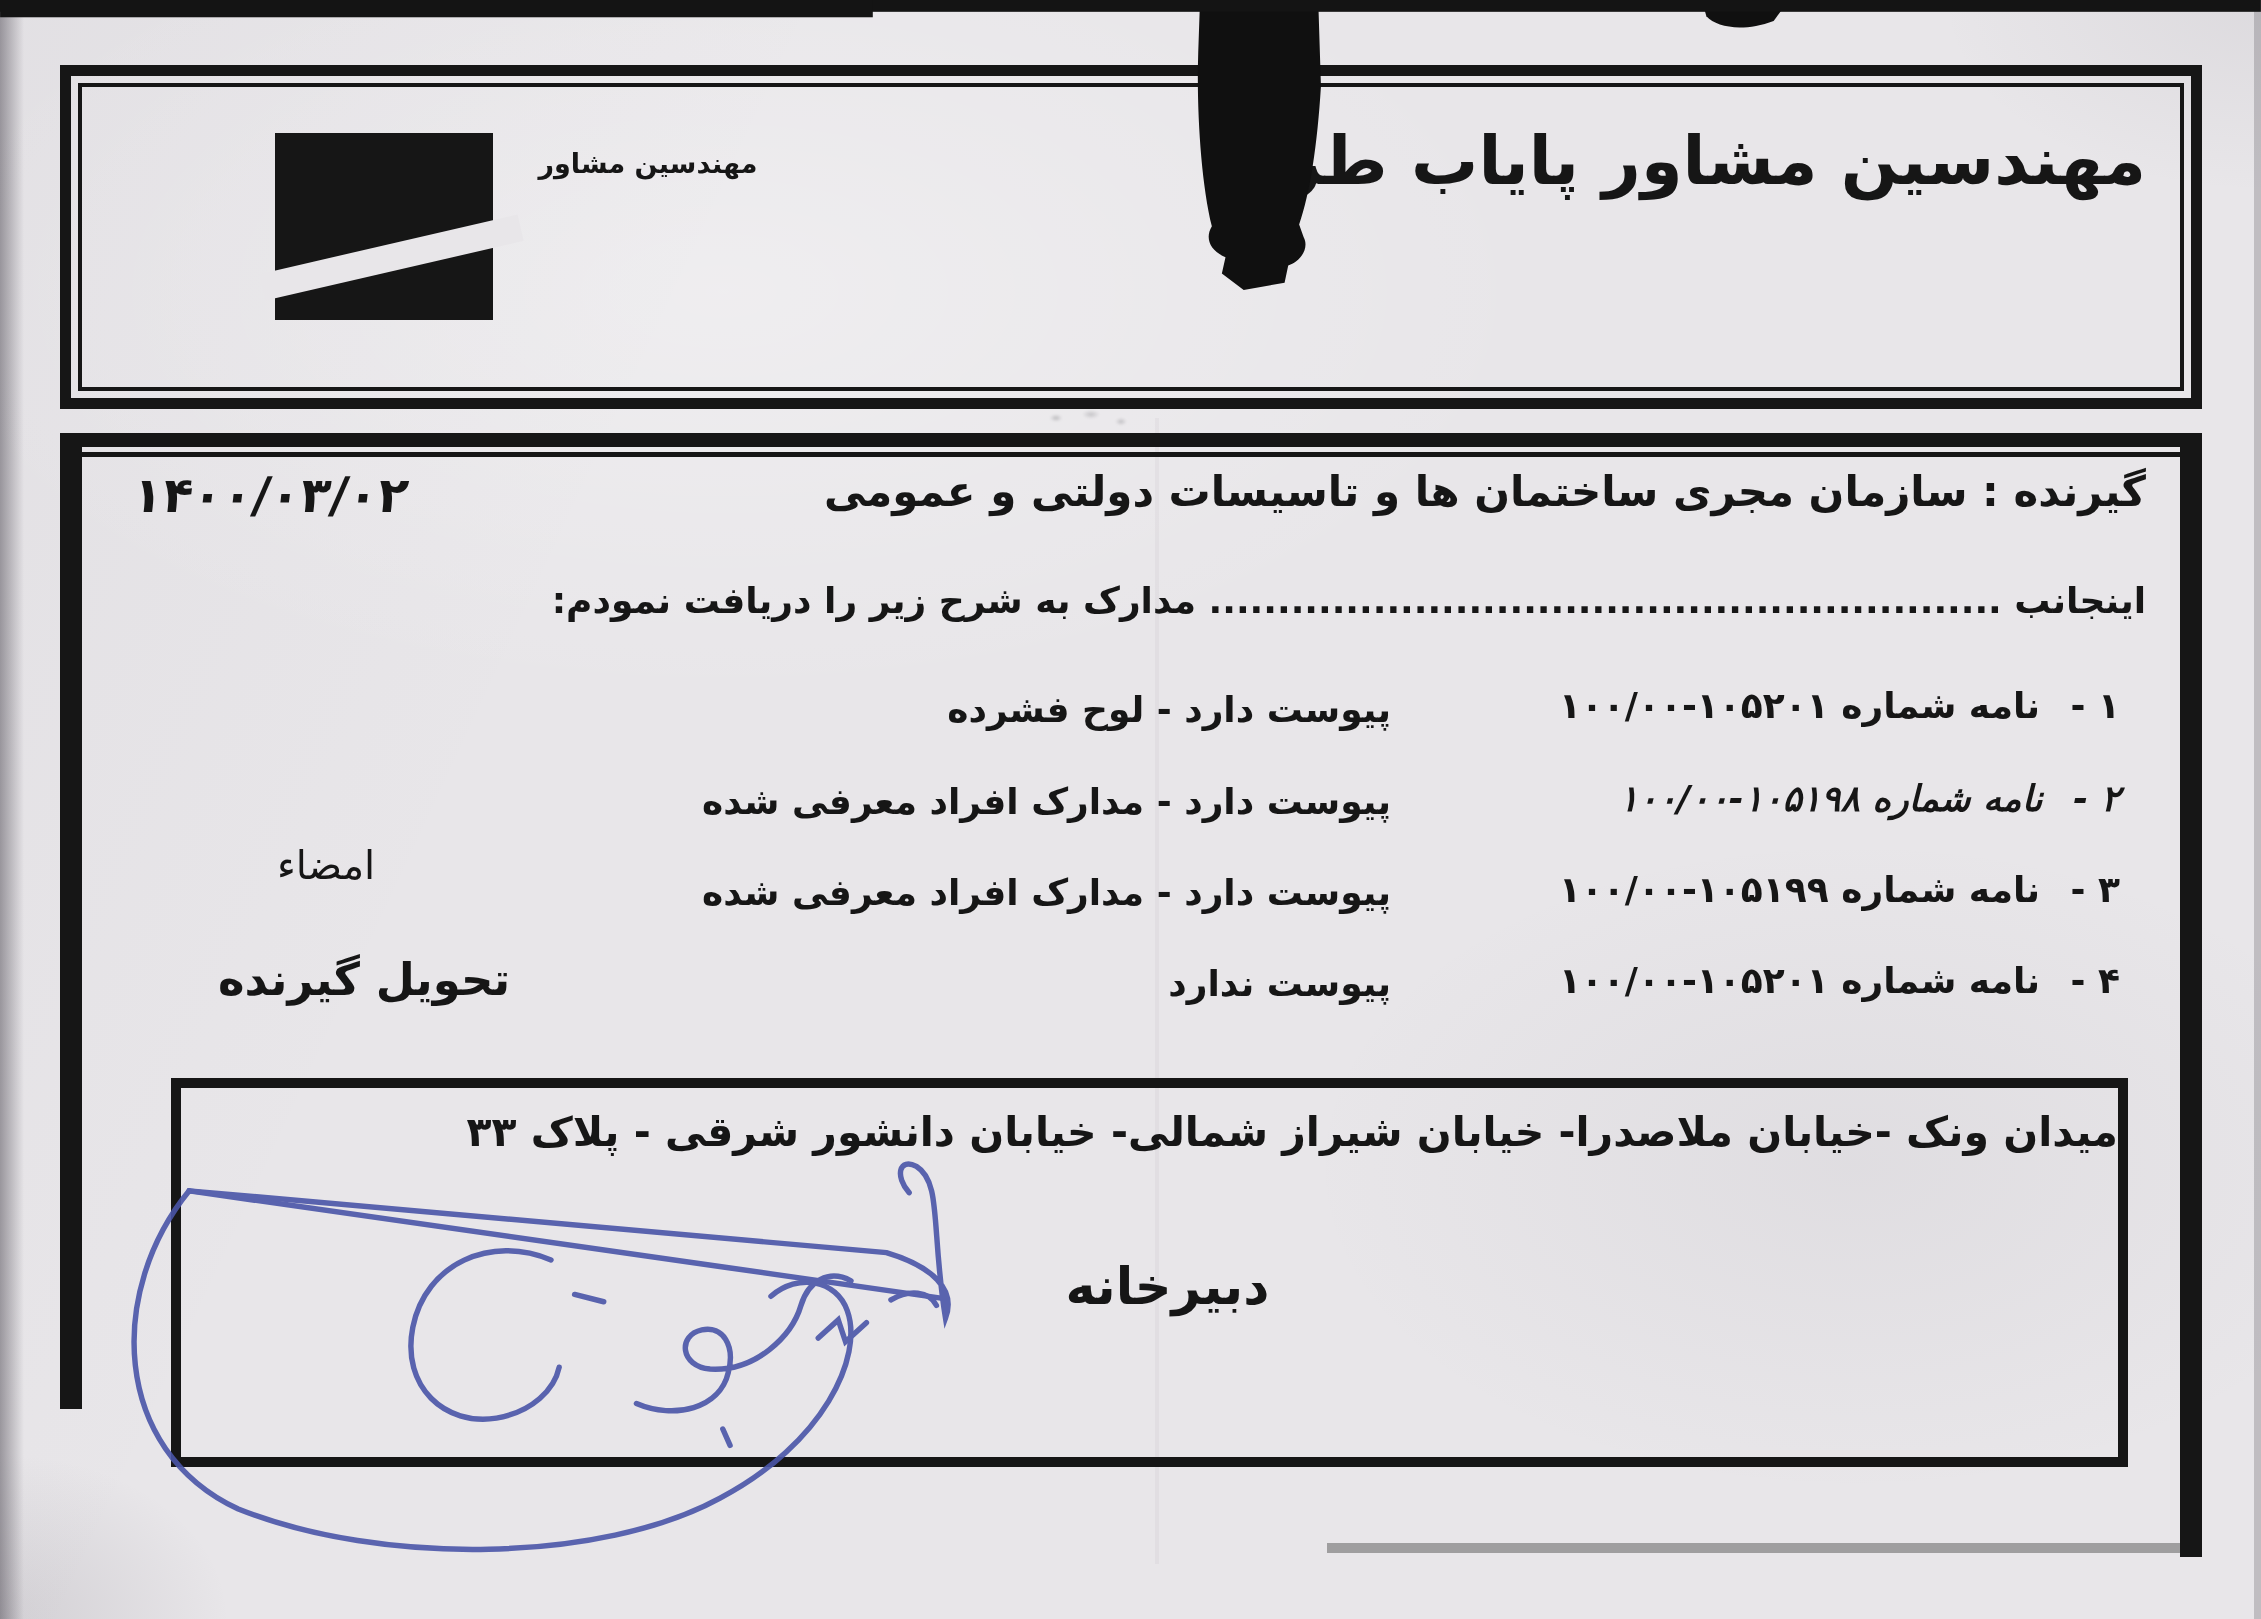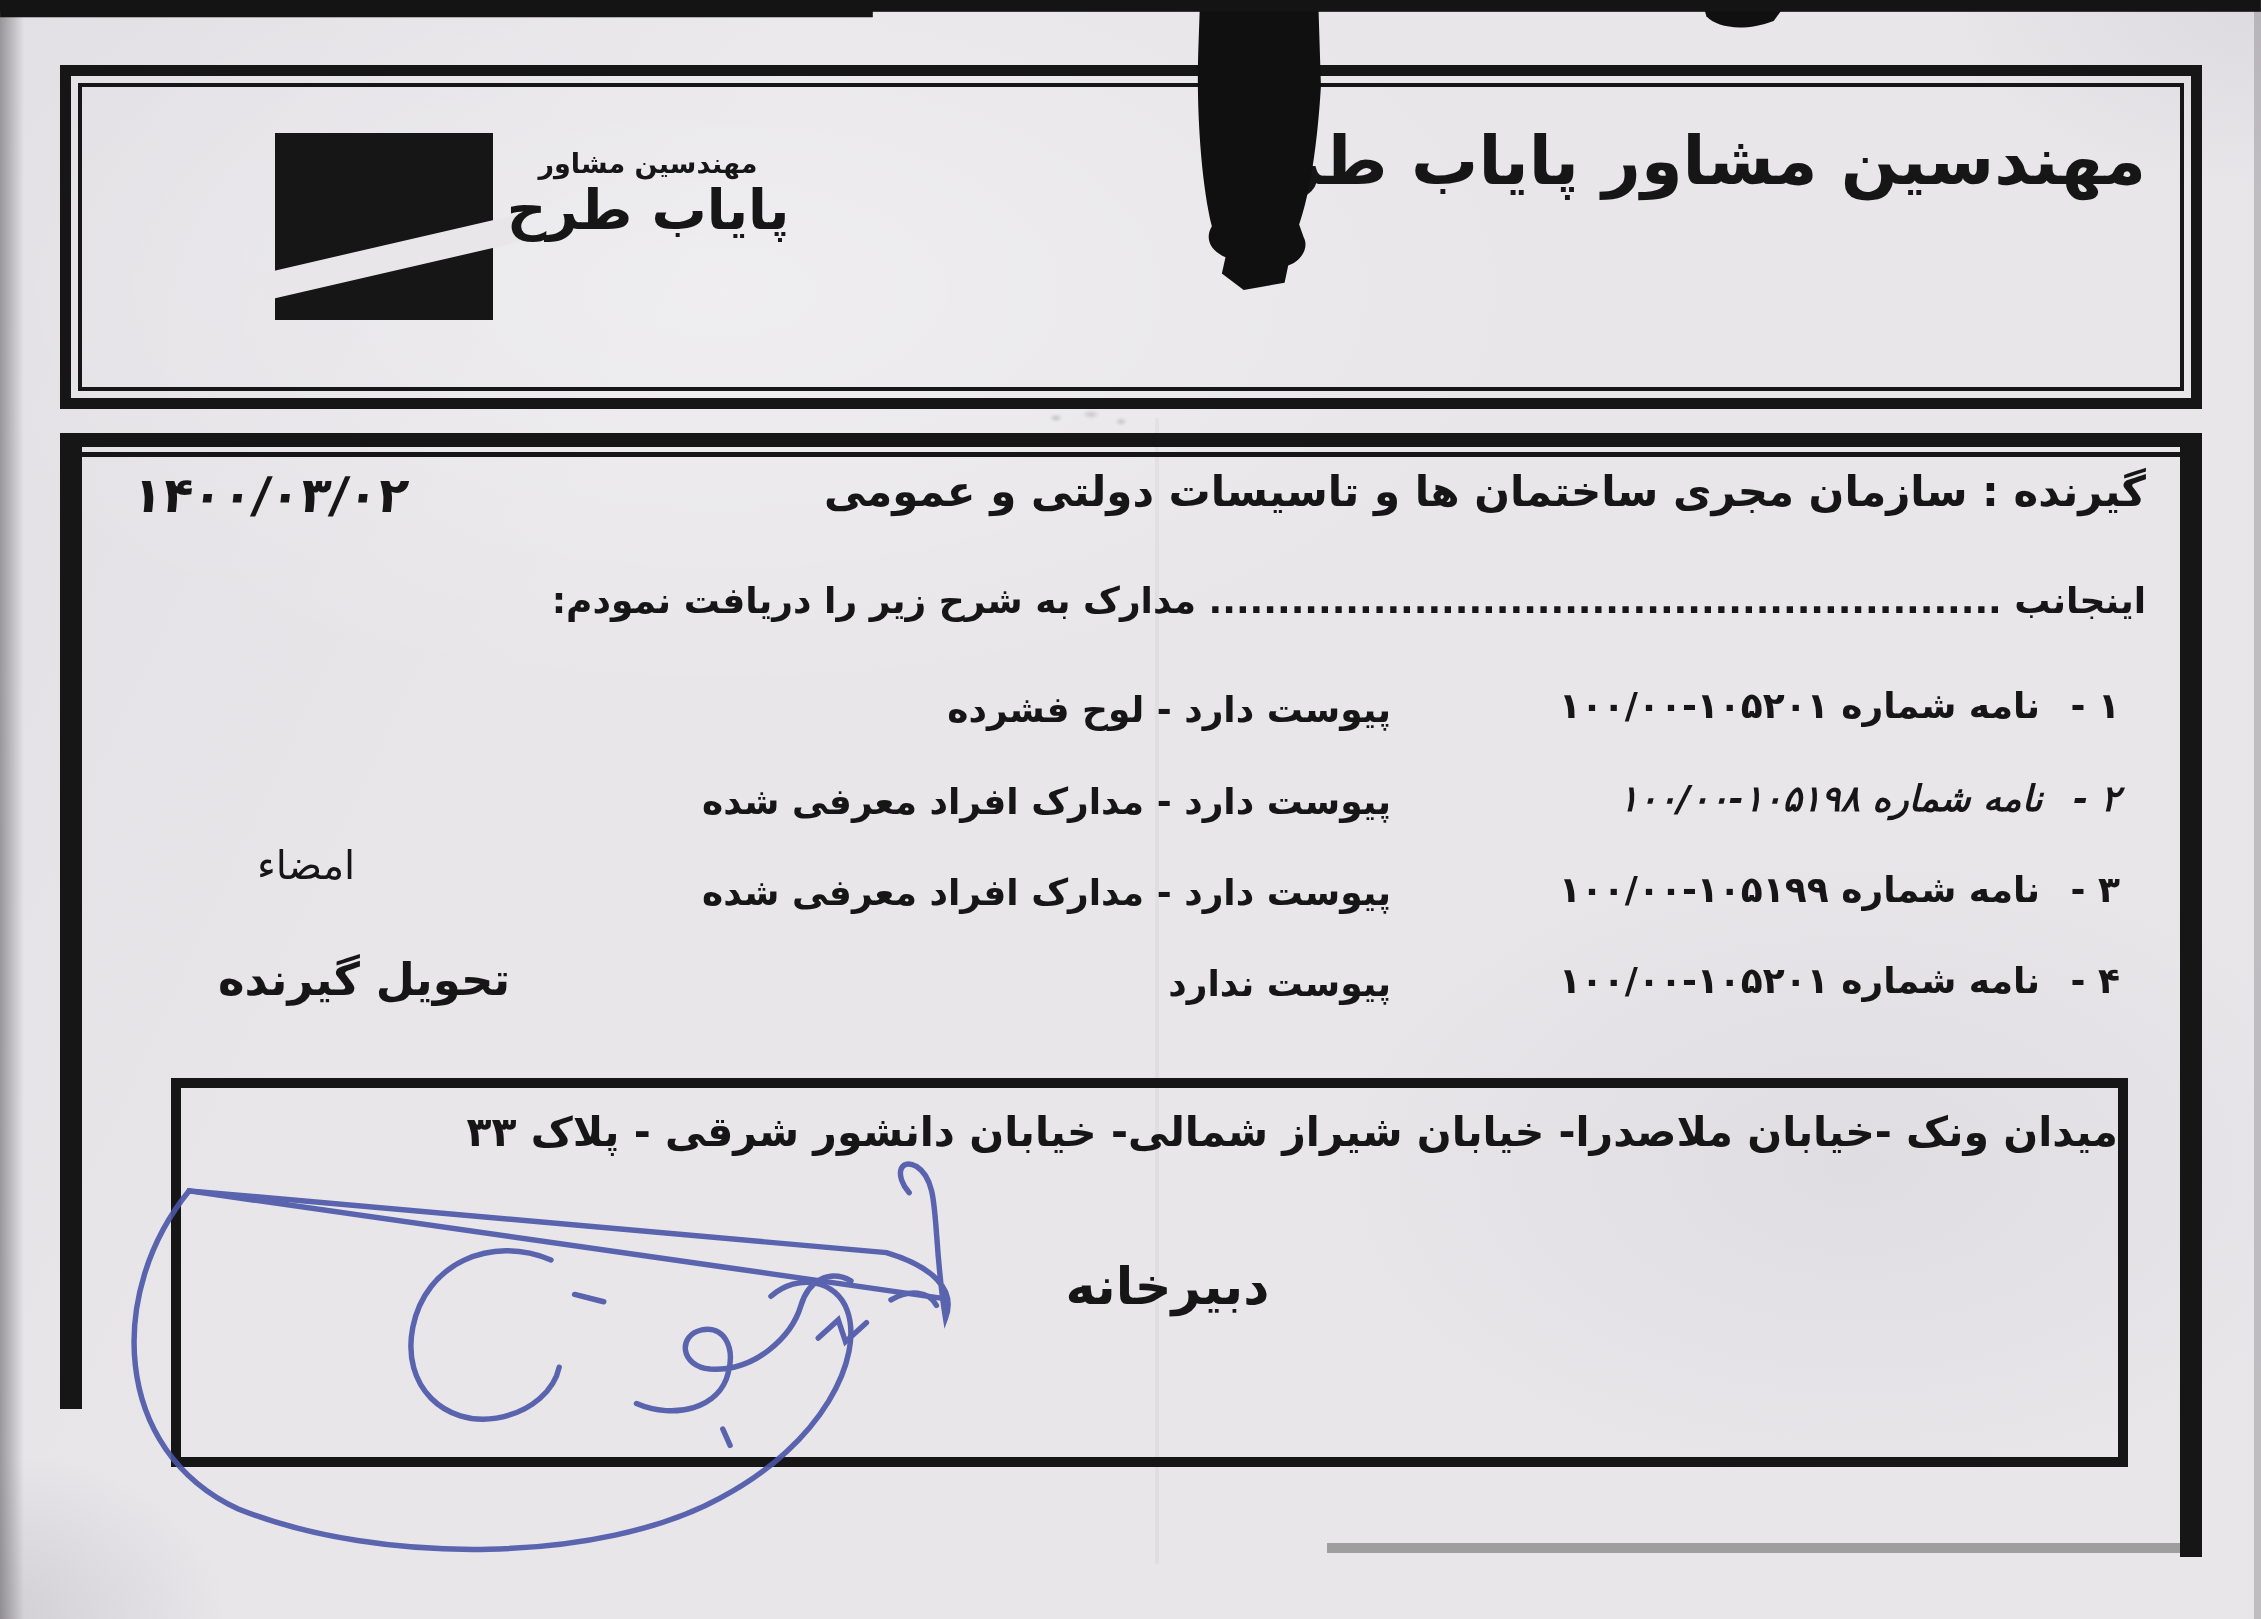--- a/index.html
+++ b/index.html
@@ -56,21 +56,21 @@
   .date .ltr-num{transform:skewX(-7deg);}
   .recipient{right:115px;top:464px;font-size:42px;line-height:56px;}
   .undersigned{right:115px;top:575px;font-size:36px;line-height:51px;letter-spacing:0.5px;}
 
   .row-letter{right:141px;font-size:36px;line-height:51px;}
   .row-attach{right:870px;font-size:36px;line-height:51px;}
   .it-num{margin-inline-end:18px;}
   .r1{top:680px;} .r2{top:773px;font-style:italic;} .r3{top:864px;} .r4{top:955px;}
   .ra1{top:684px;} .ra2{top:776px;} .ra3{top:867px;} .ra4{top:958px;}
 
-  .sig-label{left:257px;top:842px;font-size:40px;font-weight:normal;}
+  .sig-label{left:277px;top:842px;font-size:40px;font-weight:normal;}
   .receiver-label{left:218px;top:953px;font-size:45px;}
 
   
   .addr-box{left:171px;top:1078px;width:1957px;height:389px;border:10px solid #161616;box-sizing:border-box;}
   .addr-text{position:absolute;left:0;right:0;top:20px;font-size:41px;font-weight:bold;direction:rtl;}
   .dept-text{position:absolute;left:0;right:0;top:169px;text-align:center;font-size:51px;font-weight:bold;direction:rtl;padding-left:36px;}
 
   .overlay-svg{left:0;top:0;width:2261px;height:1619px;pointer-events:none;}
   .z5{z-index:5;} .z30{z-index:30;} .z40{z-index:40;}
 </style>
@@ -87,21 +87,20 @@
   <div class="abs hdr-box">
     <div class="hdr-inner"></div>
   </div>
 
   <div class="abs logo-wrap z5">
     <div class="logo-square"></div>
     <div class="logo-stripe"></div>
   </div>
   <div class="abs logo-text z5 rtl">
     <div class="logo-small nowrap">مهندسین مشاور</div>
-    <div class="logo-big nowrap">پایاب طرح</div>
   </div>
 
   <div class="abs title b rtl nowrap z5">مهندسین مشاور پایاب طرح</div>
 
   <div class="abs mb-top-thick"></div>
   <div class="abs mb-top-thin"></div>
   <div class="abs mb-left"></div>
   <div class="abs mb-right"></div>
   <div class="abs mb-bottom"></div>
 

